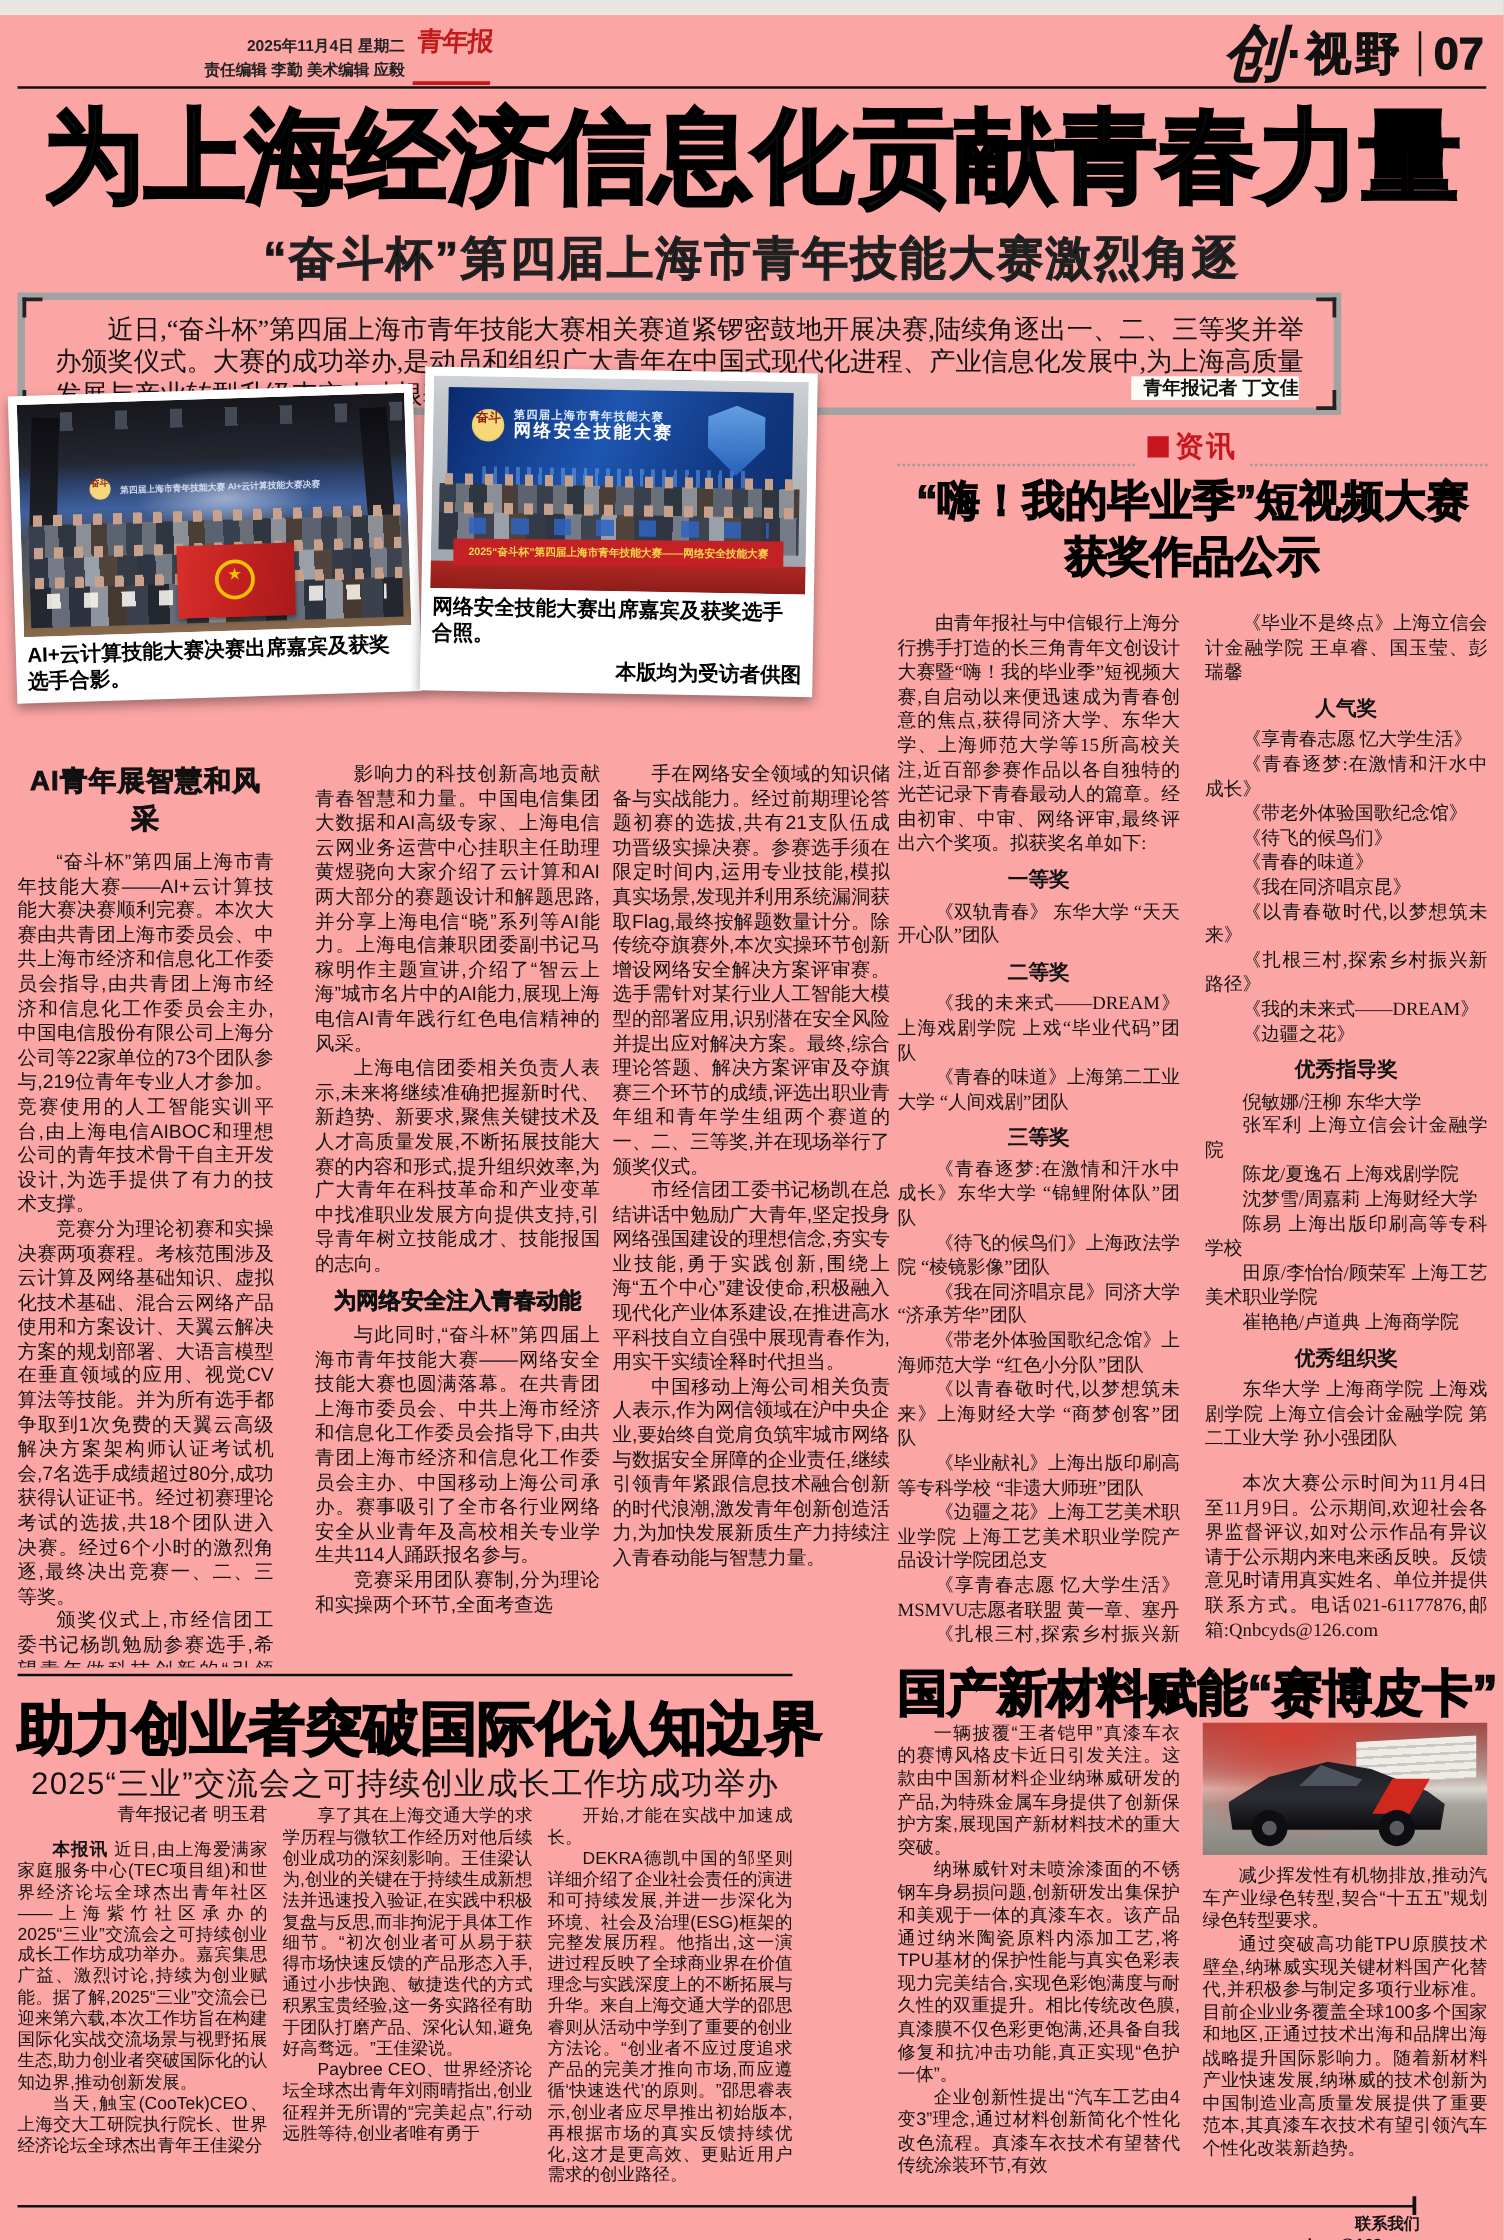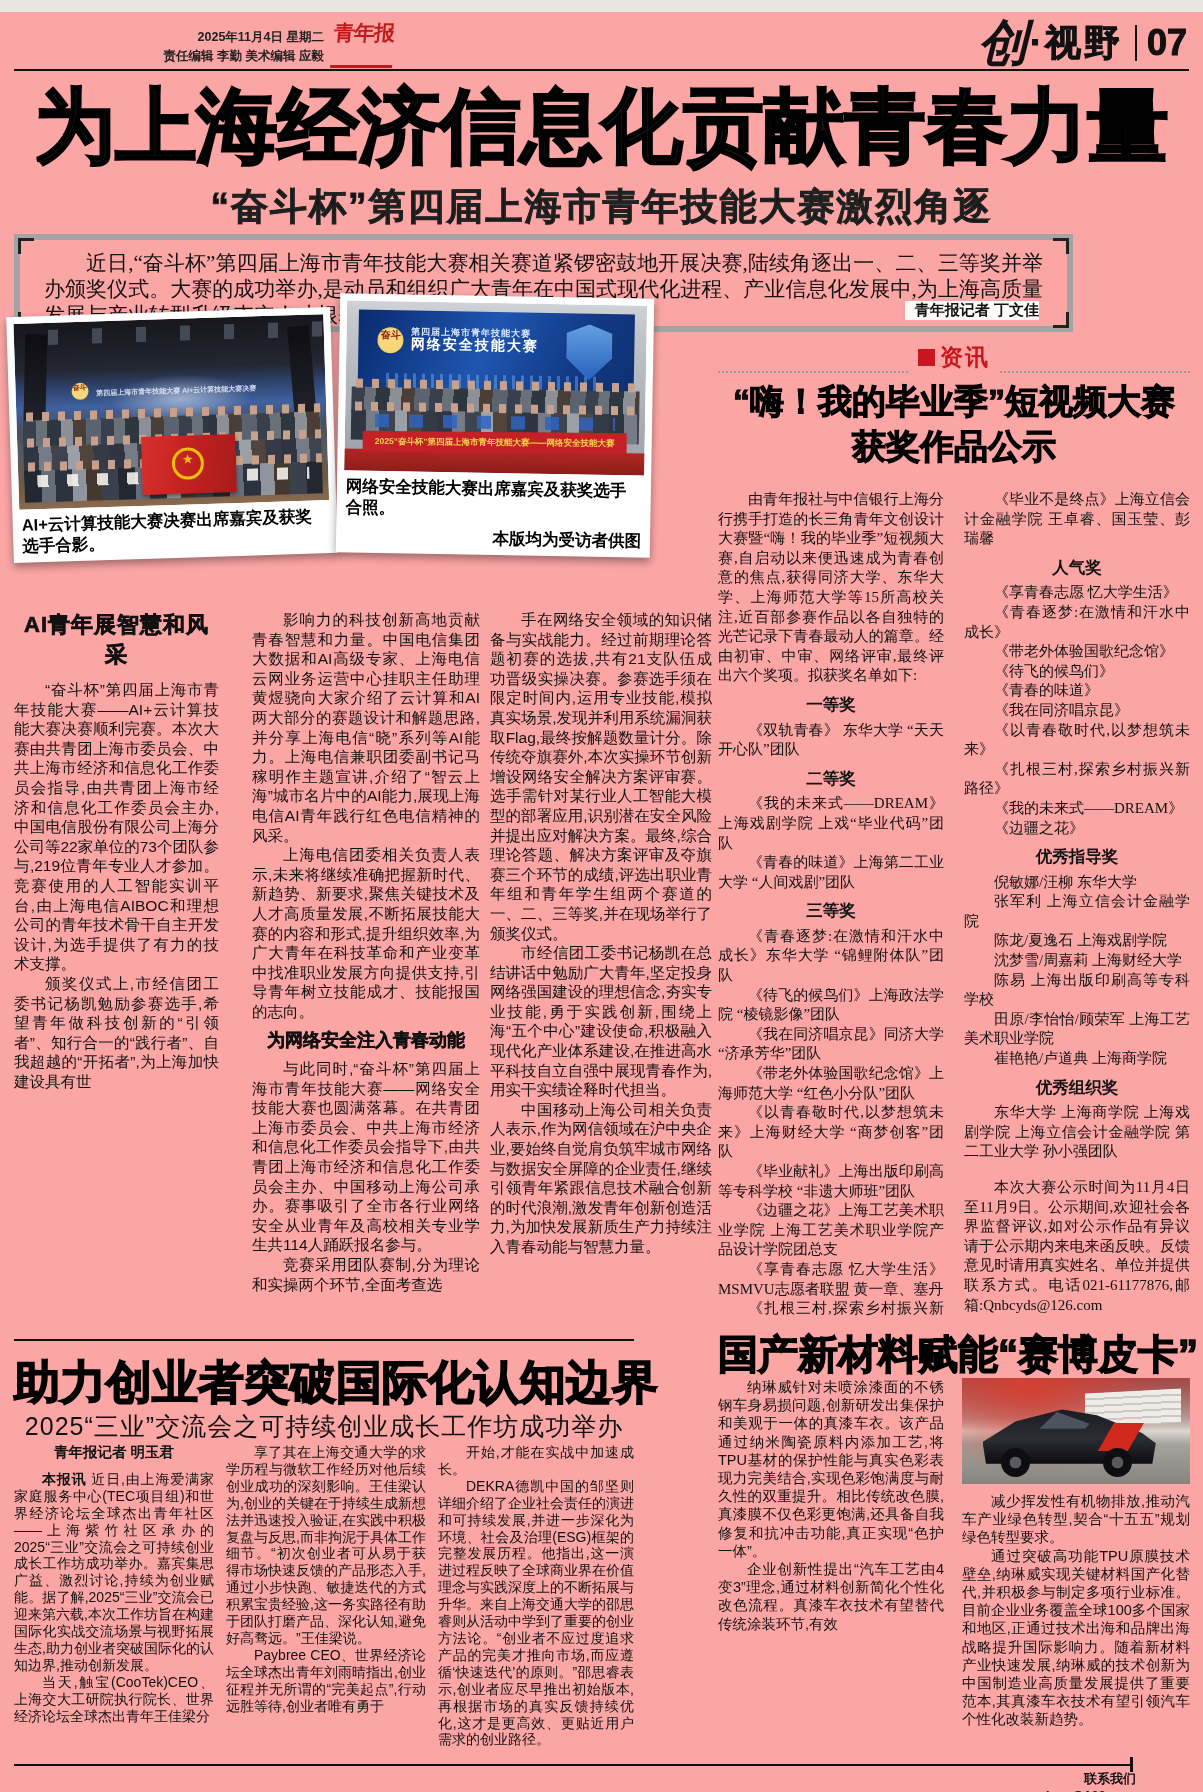--- a/index.html
+++ b/index.html
@@ -111,21 +111,21 @@
   
   .bl-rule { position:absolute; left:14px; top:1327px; width:620px; height:1.5px; background:#111; }
   .ws-headline { position:absolute; left:14px; top:1340px; width:620px; text-align:center;
       font-size:46px; font-weight:900; -webkit-text-stroke:1.6px #000; white-space:nowrap; }
   .ws-subhead { position:absolute; left:14px; top:1398px; width:620px; text-align:center; font-size:25px; font-weight:500; letter-spacing:1px; }
   .ws-col { position:absolute; top:1432px; height:338px; overflow:hidden; font-size:14px; line-height:16.9px; text-align:justify; }
   .ws-col p { text-indent:2em; }
   .ws-1 { left:14px;  width:200px; }
   .ws-2 { left:226px; width:200px; }
   .ws-3 { left:438px; width:196px; }
-  .ws-byline { text-indent:0 !important; font-weight:bold; font-size:14.5px; margin-bottom:10px; text-align:center; }
+  .ws-byline { text-indent:0 !important; font-weight:normal; font-size:14.5px; margin-bottom:10px; text-align:right; }
   .ws-tag { font-weight:900; }
 
   
   .cy-headline { position:absolute; left:718px; top:1315px; width:472px; text-align:center;
       font-size:40px; font-weight:900; -webkit-text-stroke:1.4px #000; white-space:nowrap; }
   .cy-col { position:absolute; top:1366px; height:372px; overflow:hidden; font-size:14.5px; line-height:18.2px; text-align:justify; }
   .cy-col p { text-indent:2em; }
   .cy-1 { left:718px; width:226px; }
   .cy-2 { left:962px; width:228px; }
   .truck-photo { position:relative; width:228px; height:106px; overflow:hidden; margin-bottom:8px;
@@ -212,20 +212,21 @@
       <div class="blue-signs"></div>
       <div class="red-banner">2025“奋斗杯”第四届上海市青年技能大赛——网络安全技能大赛</div>
     </div>
     <div class="photo-caption">网络安全技能大赛出席嘉宾及获奖选手合照。</div>
     <div class="photo-caption photo-credit">本版均为受访者供图</div>
   </div>
 
   <div class="news-col col-a">
     <div class="article-title">AI青年展智慧和风采</div>
     <p>“奋斗杯”第四届上海市青年技能大赛——AI+云计算技能大赛决赛顺利完赛。本次大赛由共青团上海市委员会、中共上海市经济和信息化工作委员会指导,由共青团上海市经济和信息化工作委员会主办,中国电信股份有限公司上海分公司等22家单位的73个团队参与,219位青年专业人才参加。竞赛使用的人工智能实训平台,由上海电信AIBOC和理想公司的青年技术骨干自主开发设计,为选手提供了有力的技术支撑。</p>
+    <p>竞赛分为理论初赛和实操决赛两项赛程。考核范围涉及云计算及网络基础知识、虚拟化技术基础、混合云网络产品使用和方案设计、天翼云解决方案的规划部署、大语言模型在垂直领域的应用、视觉CV算法等技能。并为所有选手都争取到1次免费的天翼云高级解决方案架构师认证考试机会,7名选手成绩超过80分,成功获得认证证书。经过初赛理论考试的选拔,共18个团队进入决赛。经过6个小时的激烈角逐,最终决出竞赛一、二、三等奖。</p>
     <p>颁奖仪式上,市经信团工委书记杨凯勉励参赛选手,希望青年做科技创新的“引领者”、知行合一的“践行者”、自我超越的“开拓者”,为上海加快建设具有世</p>
   </div>
   <div class="news-col col-b">
     <p>影响力的科技创新高地贡献青春智慧和力量。中国电信集团大数据和AI高级专家、上海电信云网业务运营中心挂职主任助理黄煜骁向大家介绍了云计算和AI两大部分的赛题设计和解题思路,并分享上海电信“晓”系列等AI能力。上海电信兼职团委副书记马稼明作主题宣讲,介绍了“智云上海”城市名片中的AI能力,展现上海电信AI青年践行红色电信精神的风采。</p>
     <p>上海电信团委相关负责人表示,未来将继续准确把握新时代、新趋势、新要求,聚焦关键技术及人才高质量发展,不断拓展技能大赛的内容和形式,提升组织效率,为广大青年在科技革命和产业变革中找准职业发展方向提供支持,引导青年树立技能成才、技能报国的志向。</p>
     <div class="article-subhead">为网络安全注入青春动能</div>
     <p>与此同时,“奋斗杯”第四届上海市青年技能大赛——网络安全技能大赛也圆满落幕。在共青团上海市委员会、中共上海市经济和信息化工作委员会指导下,由共青团上海市经济和信息化工作委员会主办、中国移动上海公司承办。赛事吸引了全市各行业网络安全从业青年及高校相关专业学生共114人踊跃报名参与。</p>
     <p>竞赛采用团队赛制,分为理论和实操两个环节,全面考查选</p>
   </div>
   <div class="news-col col-c">
@@ -304,20 +305,21 @@
     <p>享了其在上海交通大学的求学历程与微软工作经历对他后续创业成功的深刻影响。王佳梁认为,创业的关键在于持续生成新想法并迅速投入验证,在实践中积极复盘与反思,而非拘泥于具体工作细节。“初次创业者可从易于获得市场快速反馈的产品形态入手,通过小步快跑、敏捷迭代的方式积累宝贵经验,这一务实路径有助于团队打磨产品、深化认知,避免好高骛远。”王佳梁说。</p>
     <p>Paybree CEO、世界经济论坛全球杰出青年刘雨晴指出,创业征程并无所谓的“完美起点”,行动远胜等待,创业者唯有勇于</p>
   </div>
   <div class="ws-col ws-3">
     <p>开始,才能在实战中加速成长。</p>
     <p>DEKRA德凯中国的邹坚则详细介绍了企业社会责任的演进和可持续发展,并进一步深化为环境、社会及治理(ESG)框架的完整发展历程。他指出,这一演进过程反映了全球商业界在价值理念与实践深度上的不断拓展与升华。来自上海交通大学的邵思睿则从活动中学到了重要的创业方法论。“创业者不应过度追求产品的完美才推向市场,而应遵循‘快速迭代’的原则。”邵思睿表示,创业者应尽早推出初始版本,再根据市场的真实反馈持续优化,这才是更高效、更贴近用户需求的创业路径。</p>
   </div>
 
   <div class="cy-headline">国产新材料赋能“赛博皮卡”</div>
   <div class="cy-col cy-1">
+    <p>一辆披覆“王者铠甲”真漆车衣的赛博风格皮卡近日引发关注。这款由中国新材料企业纳琳威研发的产品,为特殊金属车身提供了创新保护方案,展现国产新材料技术的重大突破。</p>
     <p>纳琳威针对未喷涂漆面的不锈钢车身易损问题,创新研发出集保护和美观于一体的真漆车衣。该产品通过纳米陶瓷原料内添加工艺,将TPU基材的保护性能与真实色彩表现力完美结合,实现色彩饱满度与耐久性的双重提升。相比传统改色膜,真漆膜不仅色彩更饱满,还具备自我修复和抗冲击功能,真正实现“色护一体”。</p>
     <p>企业创新性提出“汽车工艺由4变3”理念,通过材料创新简化个性化改色流程。真漆车衣技术有望替代传统涂装环节,有效</p>
   </div>
   <div class="cy-col cy-2">
     <div class="truck-photo">
       <div class="truck-glow"></div>
       <div class="truck-bldg"></div>
       <div class="truck-body"></div>
       <div class="truck-cab"></div>
       <div class="truck-stripe"></div>

